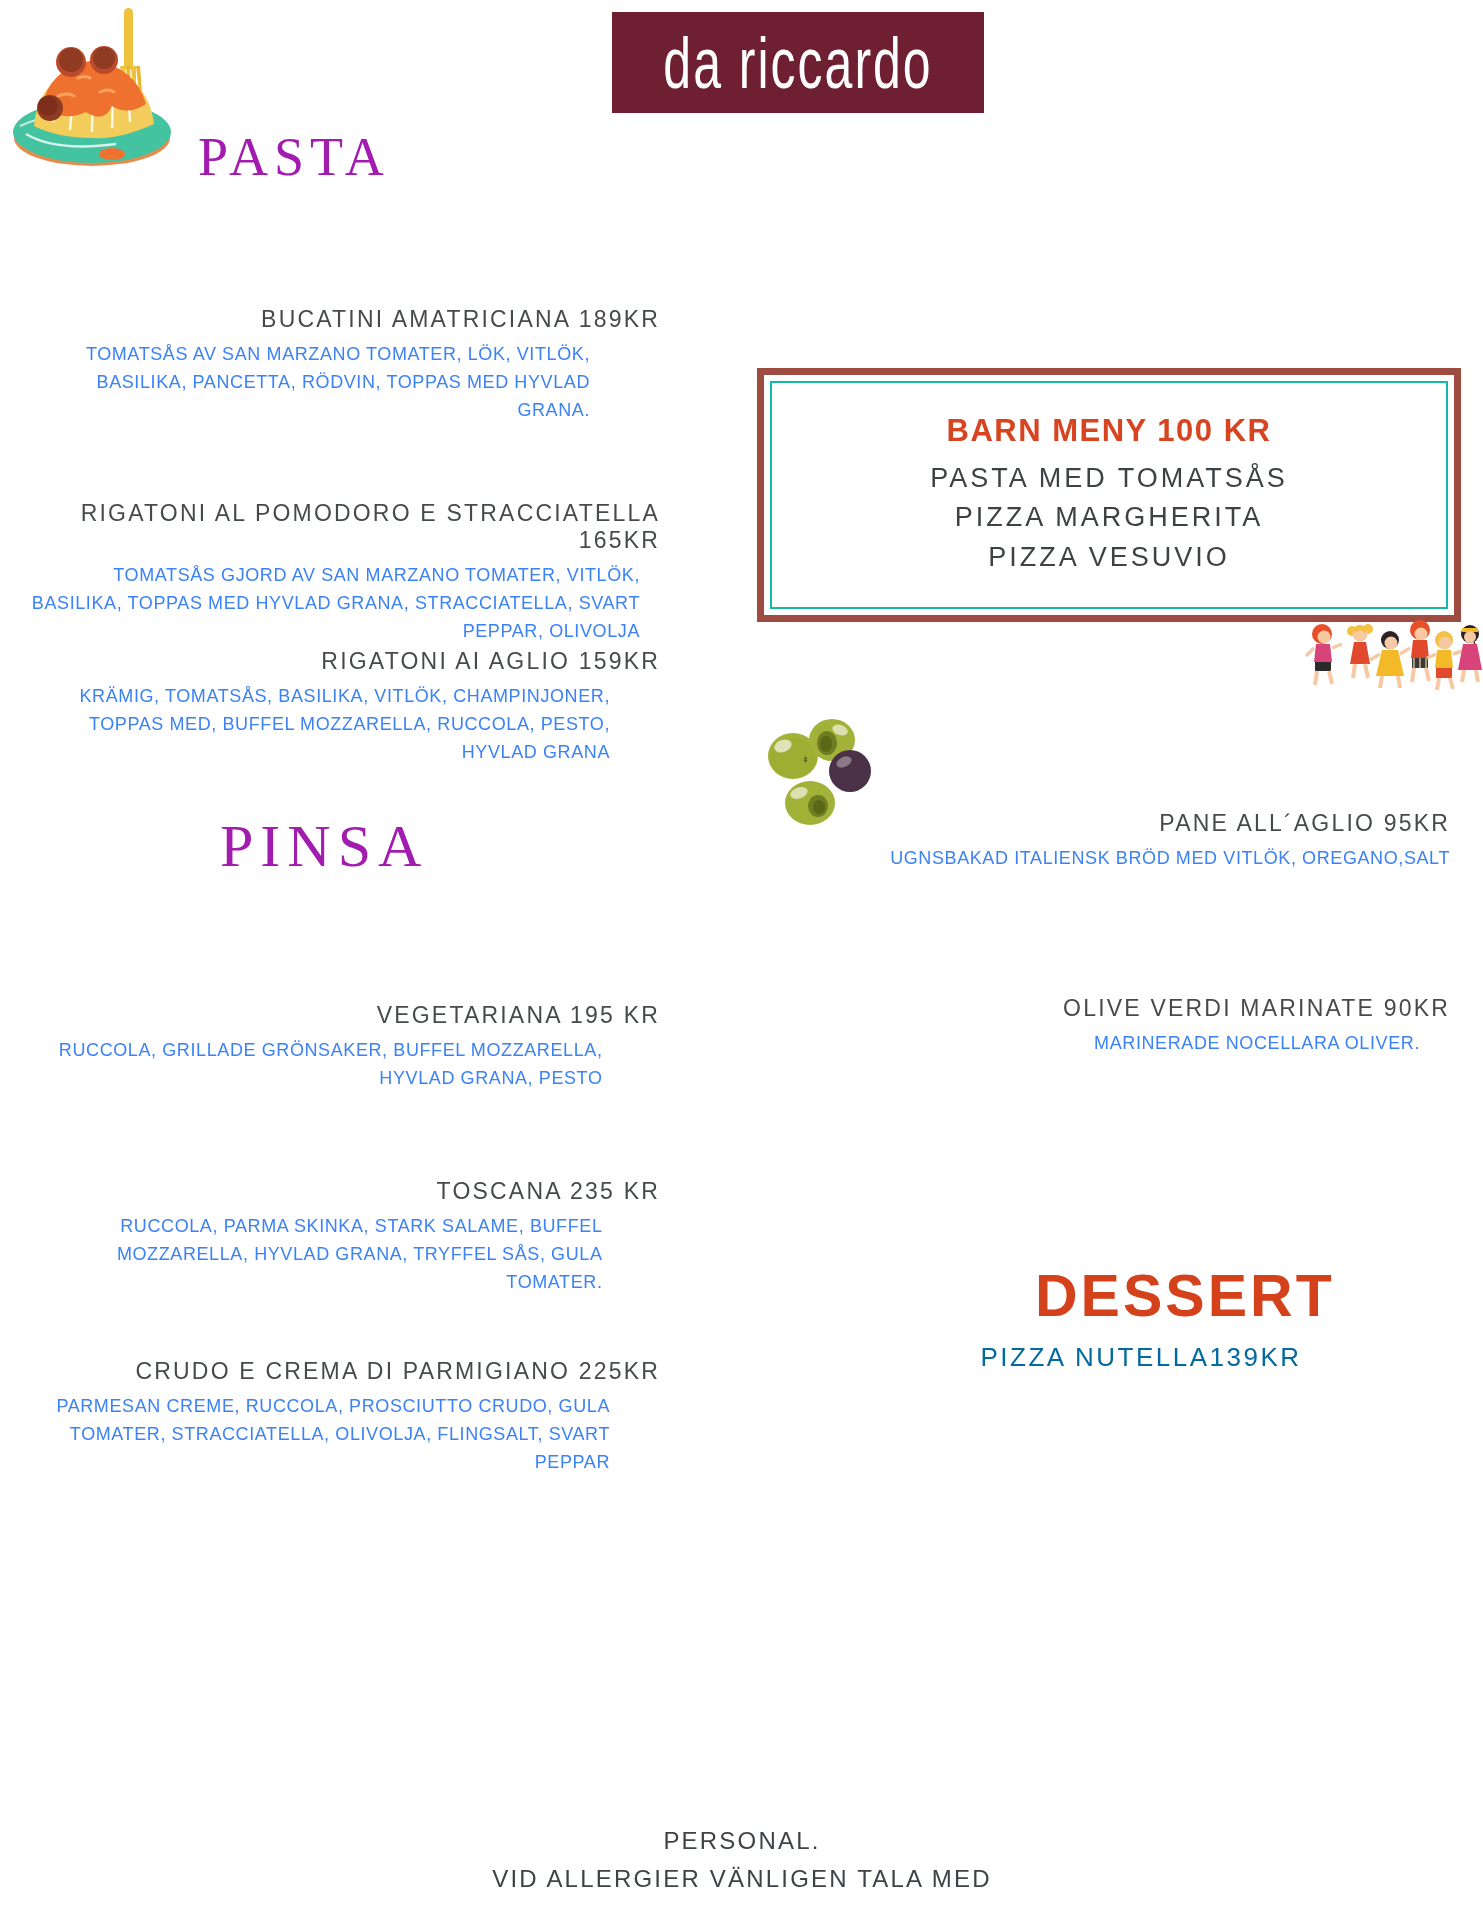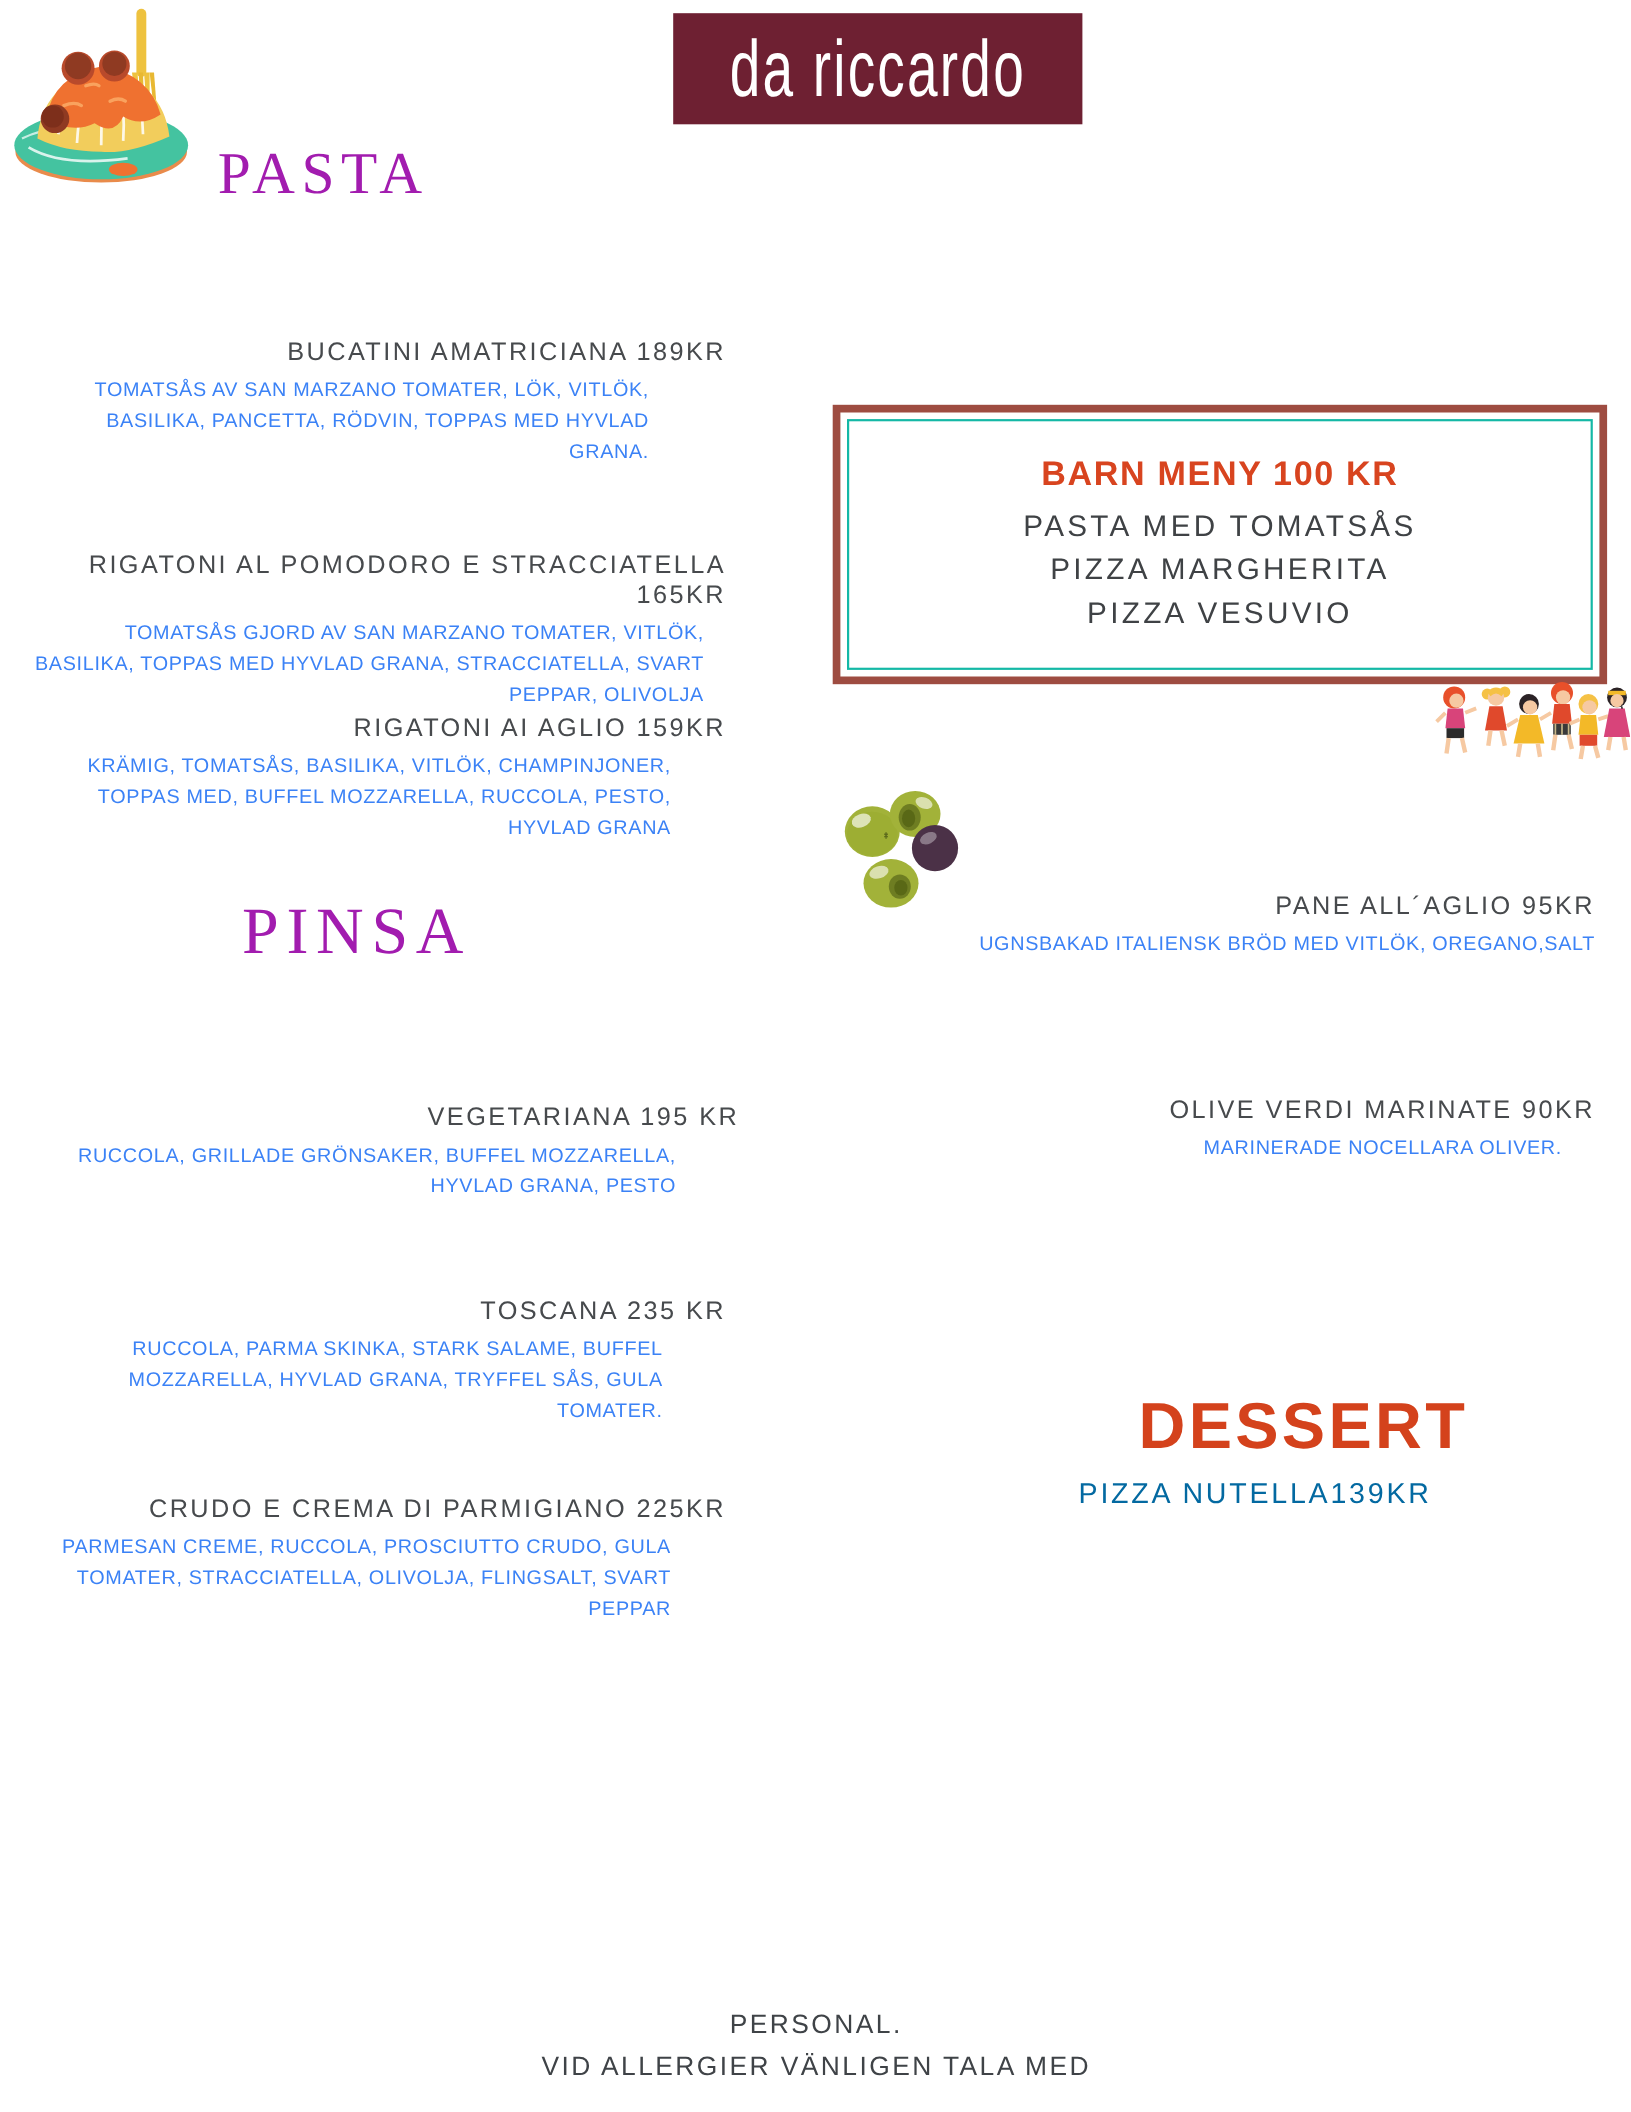--- a/index.html
+++ b/index.html
@@ -38,21 +38,21 @@
   .item-name {
     font-size:23px; color:#474a4d; letter-spacing:2.2px; font-weight:400;
   }
   .item-desc {
     font-size:18px; color:#3b82f6; letter-spacing:0.6px; line-height:1.55;
     margin:8px auto 0 auto;
   }
   #item-bucatini   { top:306px; }  #item-bucatini .item-desc   { max-width:520px; }
   #item-pomodoro   { top:500px; }  #item-pomodoro .item-desc   { max-width:620px; }
   #item-funghi     { top:648px; }  #item-funghi .item-desc     { max-width:560px; }
-  #item-vegetariana{ top:1002px;padding-left:12px; } #item-vegetariana .item-desc{ max-width:545px; }
+  #item-vegetariana{ top:1002px; } #item-vegetariana .item-desc{ max-width:545px; }
   #item-toscana    { top:1178px; } #item-toscana .item-desc    { max-width:545px; }
   #item-crudo      { top:1358px; } #item-crudo .item-desc      { max-width:560px; }
   #item-pane       { top:810px; }  #item-pane .item-desc       { max-width:620px; }
   #item-oliveverdi { top:995px; }  #item-oliveverdi .item-desc { max-width:560px; }
 
   
   .dessert-row {
     position:absolute; left:956px; top:1342px; width:370px;
     display:flex; justify-content:center;
     font-size:26px; color:#0369a1; letter-spacing:2.5px;

